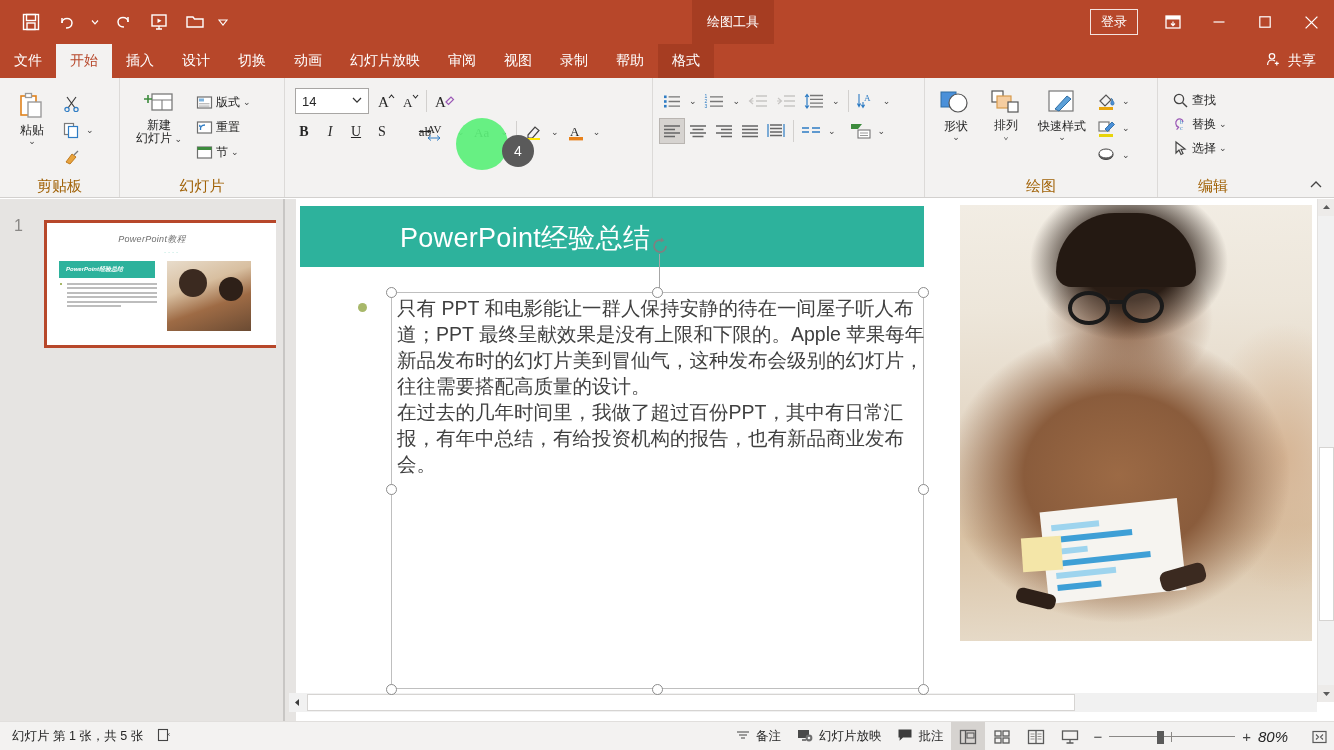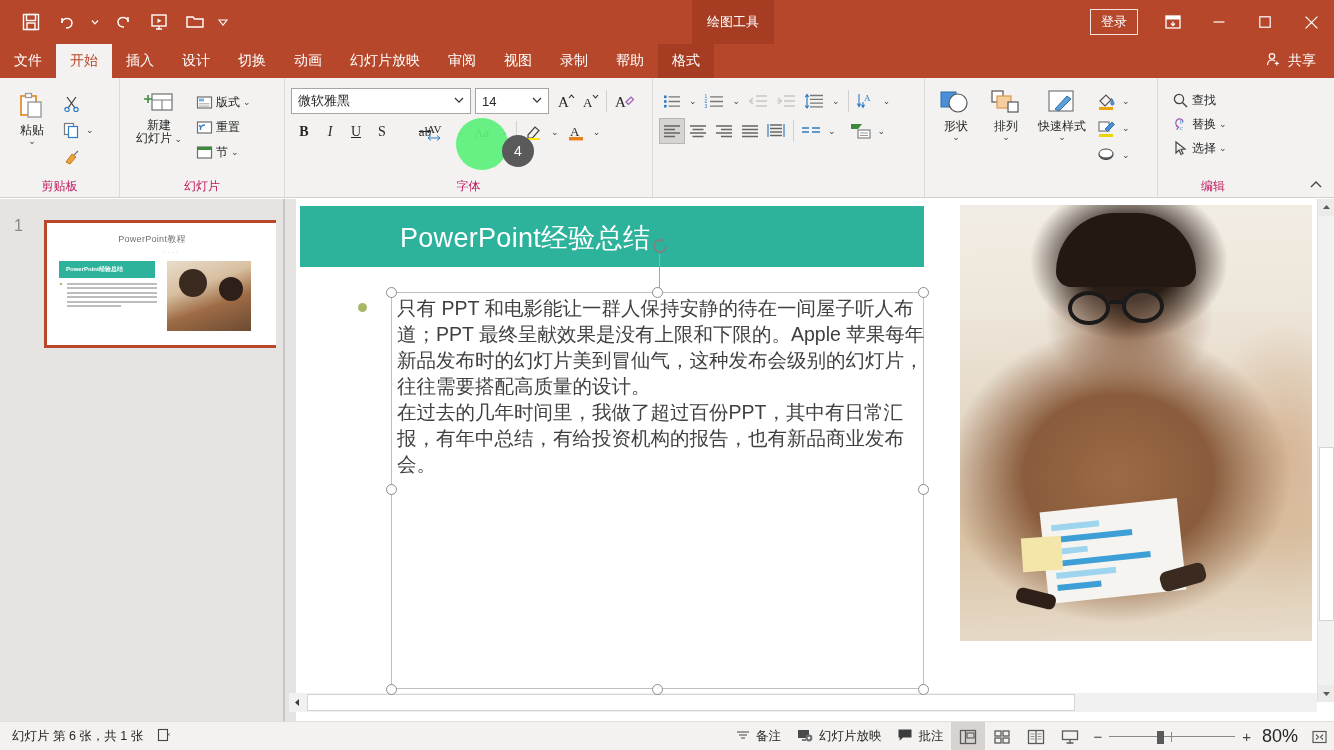--- a/index.html
+++ b/index.html
@@ -71,21 +71,21 @@
     background:#F3F2F1; border-bottom:1px solid #D2D0CE;
     display:flex; align-items:stretch;
   }
   .rgroup {
     position:relative; display:flex; flex-direction:column;
     border-right:1px solid #DCDAD8; padding-top:4px;
   }
   .rgroup .rbody { flex:1; display:flex; align-items:flex-start; padding:2px 6px 0 6px; }
   .rgroup .rlabel {
     height:22px; display:flex; align-items:center; justify-content:center;
-    font-size:12px; color:#be185d; position:relative;
+    font-size:15px; color:#a16207; position:relative;
   }
   .big-btn {
     display:flex; flex-direction:column; align-items:center; justify-content:flex-start;
     padding:3px 6px 0 6px; font-size:12px; color:#262626; cursor:default; min-width:44px;
   }
   .big-btn .lbl { margin-top:2px; line-height:14px; text-align:center; }
   .small-btn {
     display:flex; align-items:center; gap:3px; padding:2px 4px;
     font-size:12px; color:#262626; cursor:default; height:24px;
   }
@@ -127,21 +127,21 @@
   .thumbpane {
     position:absolute; left:0; top:199px; width:276px; height:522px;
     background:#E6E4E2; border-right:0;
   }
   .thumb-row { position:absolute; left:0; top:4px; width:276px; height:170px; }
   .thumb-num {
     position:absolute; left:14px; top:14px; font-size:16px; color:#8A8886;
   }
   .thumb-frame {
     position:absolute; left:44px; top:17px; width:256px; height:128px;
-    border:3px solid #B7472A; background:#fff; overflow:hidden;
+    border:3px solid #B7472A; background:#fff; overflow:hidden;font-style:italic;
   }
   .t-head {
     position:absolute; left:0; top:10px; width:210px; text-align:center;
     font-size:9px; color:#6E6E6E; letter-spacing:.3px;
   }
   .t-dots { position:absolute; left:50%; top:26px; transform:translateX(-50%);
     font-size:6px; color:#2DB29C; letter-spacing:2px; }
   .t-teal {
     position:absolute; left:12px; top:38px; width:96px; height:17px;
     background:#2DB29C; color:#fff; font-size:6px; display:flex;
@@ -291,21 +291,21 @@
   .sb-item { display:flex; align-items:center; gap:5px; padding:0 8px; height:25px; cursor:default; }
   .view-btn {
     width:34px; height:29px; display:flex; align-items:center; justify-content:center; cursor:default;
   }
   .view-btn.active { background:#D6D3D0; }
   .zoom-wrap { display:flex; align-items:center; gap:7px; padding:0 6px; }
   .zoom-track { position:relative; width:126px; height:12px; }
   .zoom-line { position:absolute; left:0; top:5px; width:126px; height:1px; background:#8A8886; }
   .zoom-tick { position:absolute; left:62px; top:1px; width:1px; height:10px; background:#8A8886; }
   .zoom-handle { position:absolute; left:48px; top:0; width:7px; height:13px; background:#5A5A5A; }
-  .zoom-pct { width:40px; text-align:right; font-size:18px; }
+  .zoom-pct { width:40px; font-size:15px;font-style:italic; }
   .zoom-mini { width:30px; height:29px; display:flex; align-items:center; justify-content:center; cursor:default; }
   .pm { font-size:15px; color:#444; cursor:default; user-select:none; }
 </style>
 </head>
 <body>
 
 <div id="app">
 
   <div class="titlebar">
     <div class="qat">
@@ -486,28 +486,20 @@
             <span class="chev">⌄</span>
           </div>
         </div>
       </div>
       <div class="rlabel">幻灯片</div>
     </div>
 
     <div class="rgroup" style="width:368px;">
       <div class="rbody" style="flex-direction:column;padding-top:6px;">
         <div style="display:flex;align-items:center;">
-          <div class="fontname">
-            <span>微软雅黑</span>
-            <span>
-              <svg width="14" height="14" viewBox="0 0 14 14">
-                  <path d="M3 5 L7 9.2 L11 5" stroke="#333" stroke-width="1.2" fill="none"></path>
-                </svg>
-            </span>
-          </div>
           <div class="fontsize">
             <span>14</span>
             <span>
               <svg width="14" height="14" viewBox="0 0 14 14">
                   <path d="M3 5 L7 9.2 L11 5" stroke="#333" stroke-width="1.2" fill="none"></path>
                 </svg>
             </span>
           </div>
           <div class="icon-btn" style="margin-left:5px;width:24px;">
             <svg width="20" height="20" viewBox="0 0 20 20">
@@ -568,21 +560,20 @@
           <span class="chev" style="padding:0 4px;">⌄</span>
           <div class="icon-btn" style="width:26px;">
             <svg width="20" height="19" viewBox="0 0 20 19">
                 <text x="4" y="13" font-family="Liberation Serif, serif" font-size="13" fill="#262626">A</text>
                 <rect x="3" y="14" width="14" height="3.4" fill="#E8811A"></rect>
               </svg>
           </div>
           <span class="chev" style="padding:0 4px;">⌄</span>
         </div>
       </div>
-      <div class="rlabel">字体</div>
     </div>
 
     <div class="rgroup" style="width:272px;">
       <div class="rbody" style="flex-direction:column;padding-top:6px;">
         <div style="display:flex;align-items:center;">
           <div class="icon-btn">
             <svg width="19" height="17" viewBox="0 0 19 17">
                 <rect x="1" y="2.5" width="2.6" height="2.6" fill="#2E7CC4"></rect>
                 <rect x="1" y="7.2" width="2.6" height="2.6" fill="#2E7CC4"></rect>
                 <rect x="1" y="11.9" width="2.6" height="2.6" fill="#2E7CC4"></rect>
@@ -682,21 +673,21 @@
     <div class="rgroup" style="width:233px;">
       <div class="rbody" style="padding-top:4px;">
         <div class="big-btn" style="width:50px;align-items:center;">
           <svg width="36" height="28" viewBox="0 0 36 28">
               <rect x="3" y="3" width="15" height="15" fill="#4A90D9" stroke="#2E6DA4" stroke-width="1"></rect>
               <circle cx="20" cy="14" r="9" fill="#fff" stroke="#555" stroke-width="1.2"></circle>
             </svg>
           <span class="lbl">形状</span>
           <span class="chev">⌄</span>
         </div>
-        <div class="big-btn" style="width:50px;">
+        <div class="big-btn" style="width:50px;font-family:Liberation Mono, monospace;">
           <svg width="32" height="28" viewBox="0 0 32 28">
               <rect x="2" y="2" width="11" height="11" fill="#fff" stroke="#555" stroke-width="1.2"></rect>
               <rect x="7" y="7" width="14" height="12" fill="#F5CDA0" stroke="#D89B4E" stroke-width="1.2"></rect>
               <rect x="18" y="13" width="10" height="10" fill="#fff" stroke="#555" stroke-width="1.2"></rect>
             </svg>
           <span class="lbl">排列</span>
           <span class="chev">⌄</span>
         </div>
         <div class="big-btn" style="width:62px;">
           <svg width="34" height="28" viewBox="0 0 34 28">
@@ -731,20 +722,21 @@
             <div class="icon-btn">
               <svg width="19" height="18" viewBox="0 0 19 18">
                   <ellipse cx="9" cy="9" rx="7" ry="4.5" fill="#6E6E6E" stroke="#444" stroke-width="1"></ellipse>
                   <ellipse cx="9" cy="7.5" rx="7" ry="4.5" fill="#fff" stroke="#444" stroke-width="1"></ellipse>
                 </svg>
             </div>
             <span class="chev" style="padding:0 3px;">⌄</span>
           </div>
         </div>
       </div>
+      <div class="rlabel">绘图</div>
     </div>
 
     <div class="rgroup" style="width:110px;border-right:none;">
       <div class="rbody" style="flex-direction:column;padding-top:6px;padding-left:10px;">
         <div class="small-btn">
           <svg width="17" height="17" viewBox="0 0 17 17">
               <circle cx="7" cy="7" r="4.6" fill="none" stroke="#444" stroke-width="1.3"></circle>
               <path d="M10.4 10.4 L15 15" stroke="#444" stroke-width="1.4"></path>
             </svg>
           <span>查找</span>
@@ -874,21 +866,21 @@
     <div class="arrow-l">
       <svg width="9" height="9" viewBox="0 0 9 9">
           <path d="M6 1 L2 4.5 L6 8 Z" fill="#3C3C3C"></path>
         </svg>
     </div>
     <div class="thumb"></div>
   </div>
 
   <div class="statusbar">
     <div class="sb-left">
-      <span>幻灯片 第 6 张，共 1 张</span>
+      <span>幻灯片 第 1 张，共 5 张</span>
       <span>
         <svg width="16" height="16" viewBox="0 0 16 16">
             <rect x="1.5" y="2.5" width="9" height="11" fill="none" stroke="#444" stroke-width="1.1"></rect>
             <text x="10" y="9" font-size="6" fill="#444" font-family="Liberation Sans, sans-serif">x</text>
           </svg>
       </span>
     </div>
     <div class="sb-right">
       <div class="sb-item">
         <span>

